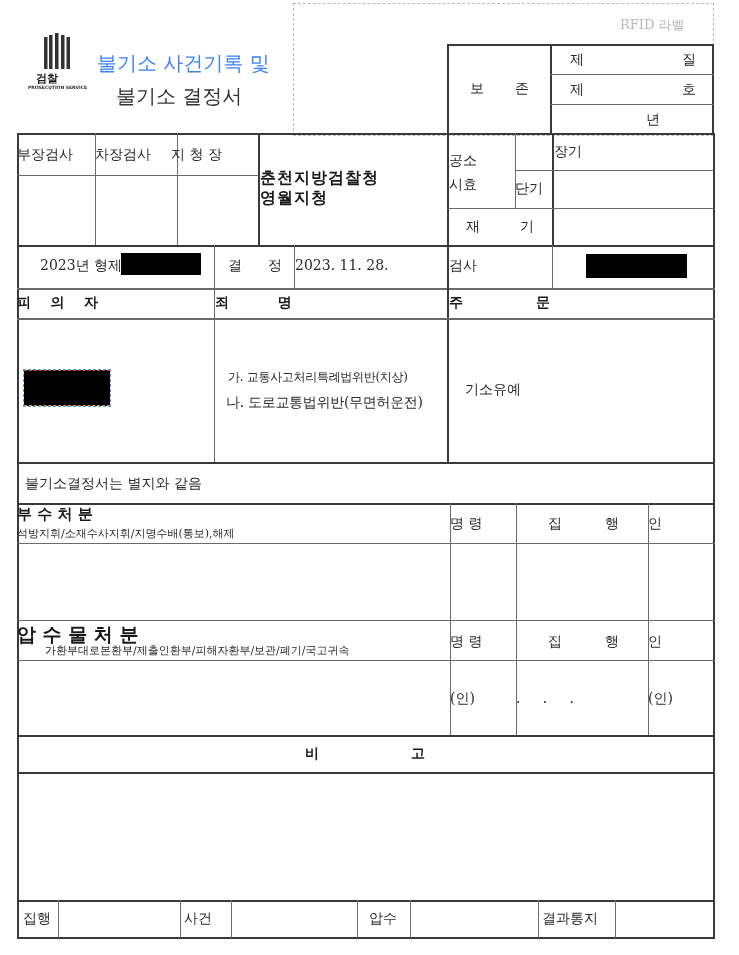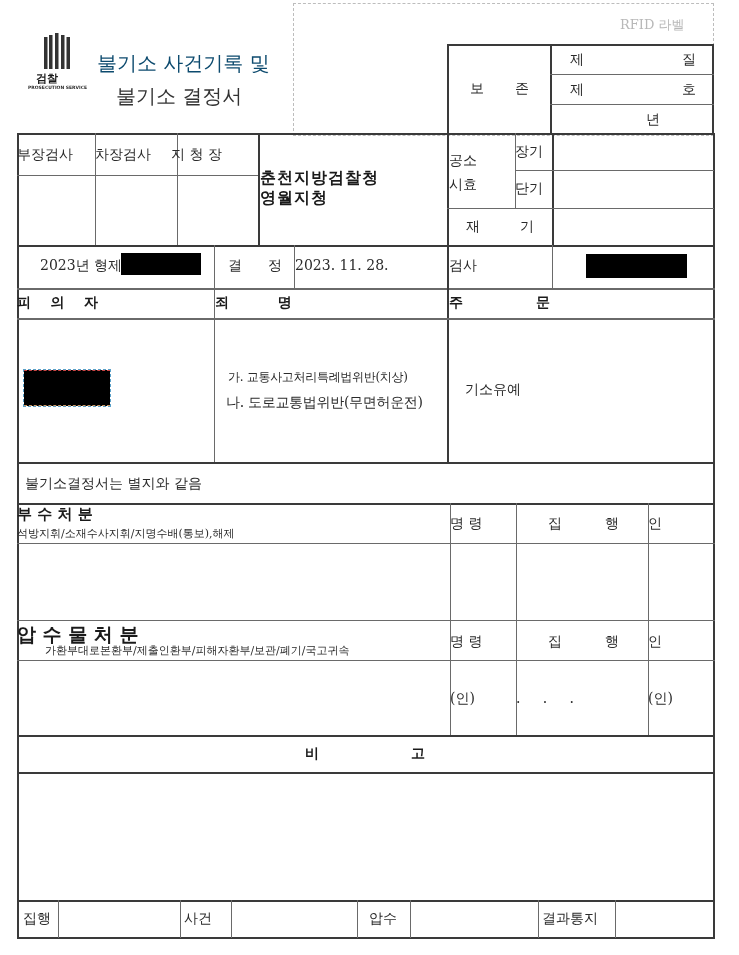--- a/index.html
+++ b/index.html
@@ -25,21 +25,21 @@
     <rect x="0" y="4" width="3.5" height="32" fill="#333"></rect>
     <rect x="5" y="2" width="3.5" height="34" fill="#333"></rect>
     <rect x="11" y="0" width="3.5" height="36" fill="#333"></rect>
     <rect x="17" y="2" width="3.5" height="34" fill="#333"></rect>
     <rect x="22.5" y="4" width="3.5" height="32" fill="#333"></rect>
   </svg>
 </div>
 <div class="t b c" style="left:36px;top:71px;width:42px;font-size:11px;font-family:'DejaVu Sans',sans-serif;">검찰</div>
 <div class="t c" style="left:28px;top:85px;width:60px;font-size:4.5px;font-weight:bold;font-family:'DejaVu Sans',sans-serif;">PROSECUTION SERVICE</div>
 
-<div class="t" style="left:97px;top:50px;font-size:20px;color:#0c4a6e;">불기소 사건기록 및</div>
+<div class="t" style="left:97px;top:50px;font-size:20px;color:#3b82f6;">불기소 사건기록 및</div>
 <div class="t" style="left:116px;top:83px;font-size:20px;color:#333;">불기소 결정서</div>
 
 <div class="abs" style="left:447px;top:44px;width:267px;height:90px;border:2px solid #3a3a3a;border-bottom:none;"></div>
 <div class="ln" style="left:550px;top:44px;width:1.5px;height:90px;"></div>
 <div class="lnl" style="left:550px;top:74px;width:164px;height:1px;"></div>
 <div class="lnl" style="left:550px;top:104px;width:164px;height:1px;"></div>
 <div class="t" style="left:470px;top:80px;">보</div>
 <div class="t" style="left:515px;top:80px;">존</div>
 <div class="t" style="left:570px;top:51px;">제</div>
 <div class="t" style="left:682px;top:51px;">질</div>
@@ -65,21 +65,21 @@
 <div class="t c" style="left:171px;top:146px;width:81px;">지 청 장</div>
 <div class="abs" style="left:18px;top:176px;width:76px;height:68px;"></div>
 <div class="abs" style="left:96px;top:176px;width:80px;height:68px;"></div>
 <div class="abs" style="left:178px;top:176px;width:79px;height:68px;"></div>
 
 <div class="t c b" style="left:260px;top:168px;width:203px;font-size:16px;letter-spacing:1px;">춘천지방검찰청</div>
 <div class="t c b" style="left:260px;top:188px;width:187px;font-size:16px;letter-spacing:1px;">영월지청</div>
 
 <div class="t c" style="left:449px;top:152px;width:66px;">공소</div>
 <div class="t c" style="left:449px;top:176px;width:66px;">시효</div>
-<div class="t c" style="left:515px;top:143px;width:37px;">장기</div>
+<div class="t c" style="left:515px;top:143px;width:37px;padding-left:39px;">장기</div>
 <div class="t c" style="left:515px;top:180px;width:37px;">단기</div>
 <div class="abs" style="left:554px;top:134px;width:160px;height:36px;"></div>
 <div class="abs" style="left:554px;top:171px;width:160px;height:37px;"></div>
 <div class="t" style="left:466px;top:218px;">재</div>
 <div class="t" style="left:520px;top:218px;">기</div>
 <div class="abs" style="left:554px;top:209px;width:160px;height:36px;"></div>
 
 <div class="lnl" style="left:17px;top:288px;width:698px;height:1.5px;"></div>
 <div class="lnl" style="left:214px;top:245px;width:1px;height:217px;"></div>
 <div class="lnl" style="left:294px;top:245px;width:1px;height:43px;"></div>

